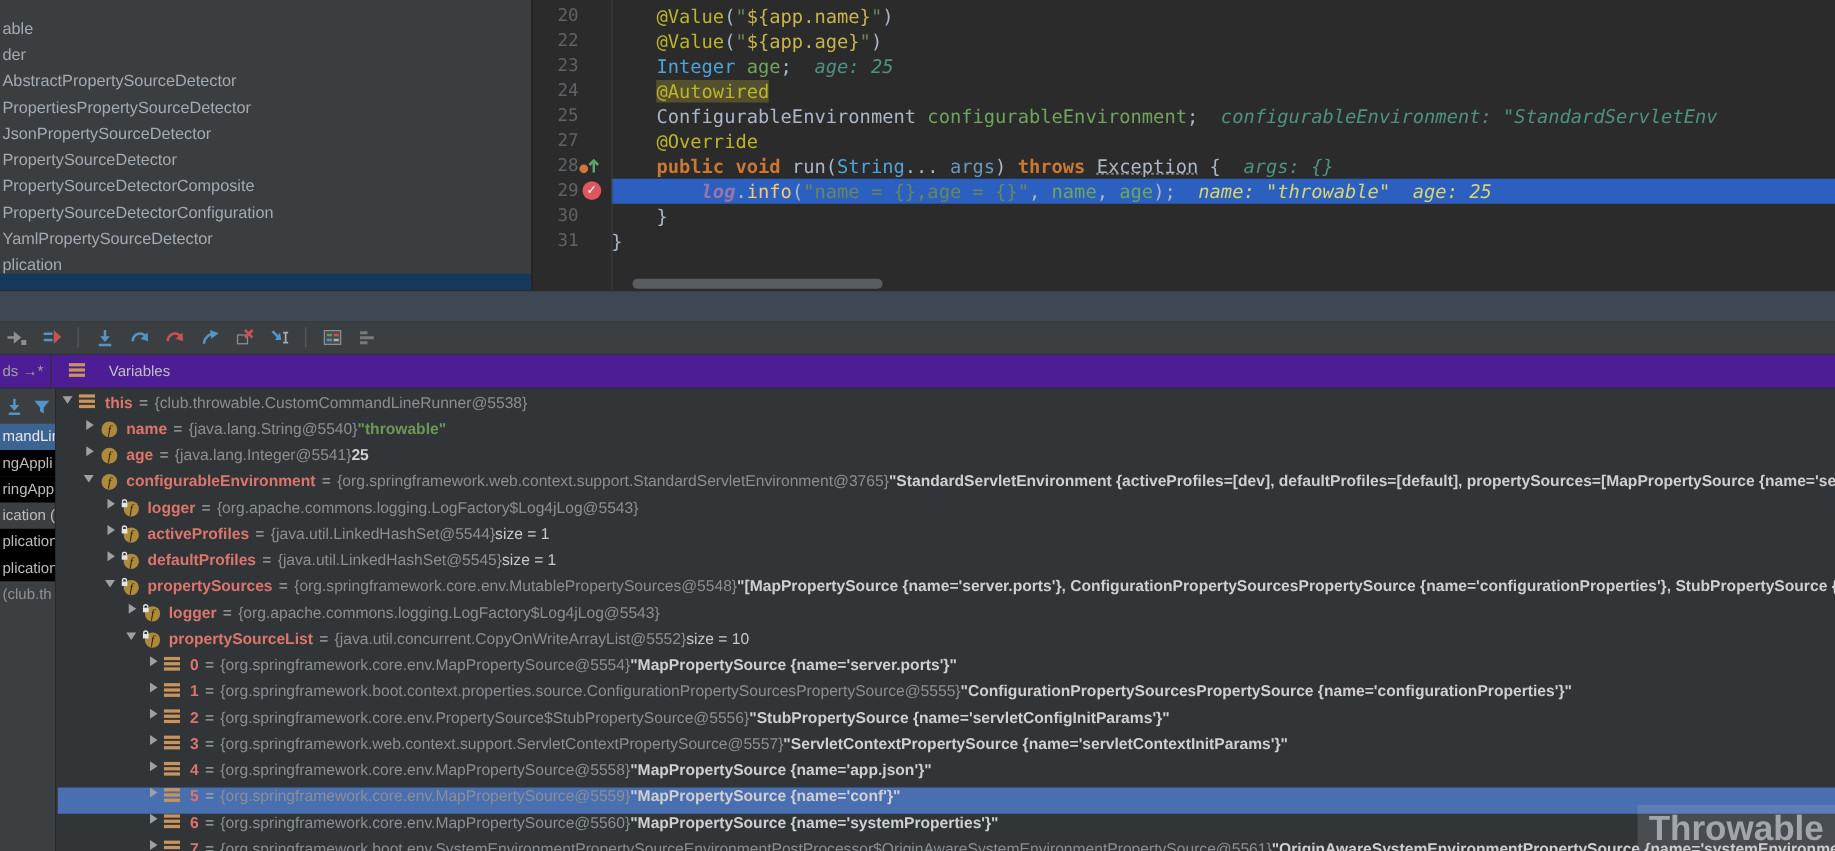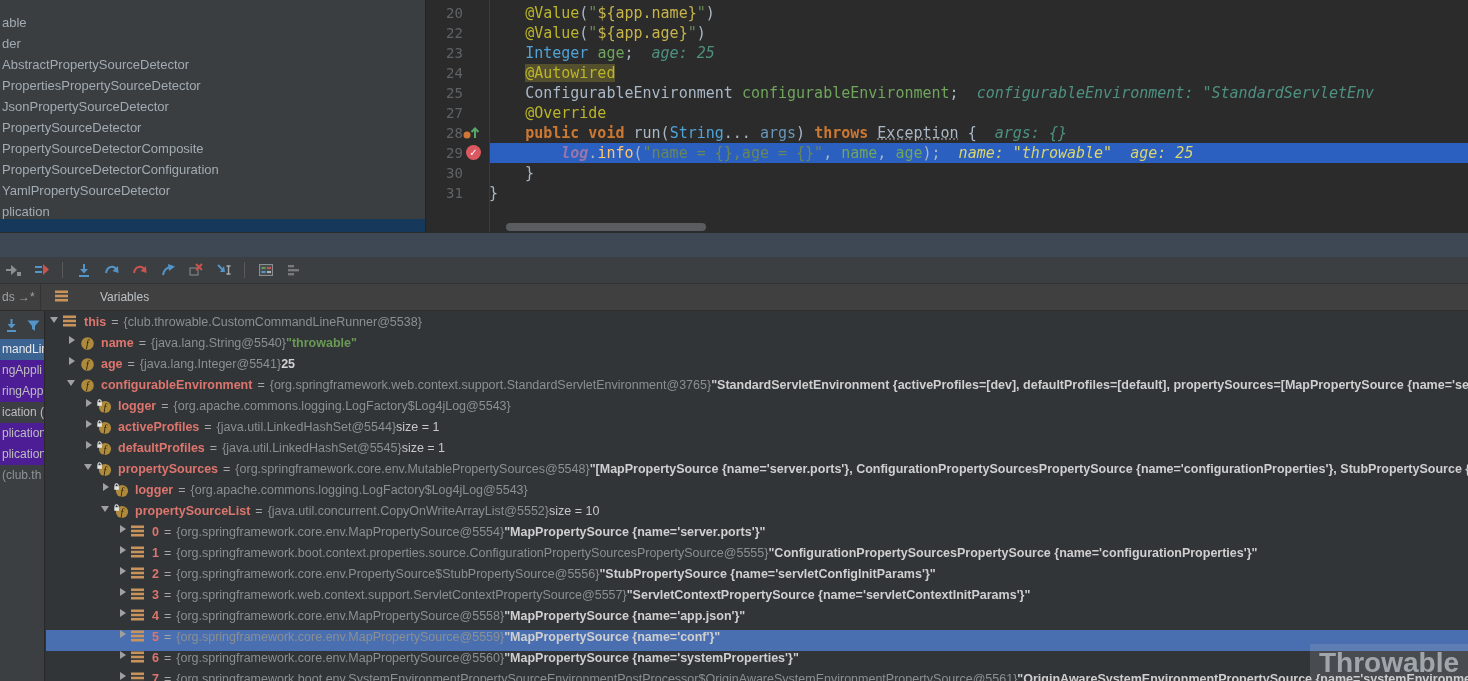--- a/index.html
+++ b/index.html
@@ -28,31 +28,31 @@
   .tk-hint{color:#4E9181;font-style:italic}.tk-hinty{color:#D9D56E;font-style:italic}
   .tk-annhl{color:#BBB529;background:#54502D}
   .hscroll{position:absolute;left:70px;bottom:1px;height:8px;width:640px}
   .hthumb{margin-left:10px;width:200px;height:8px;background:#5A5D5F;border-radius:4px}
   
   .band{position:absolute;left:0;top:232px;width:1468px;height:25px;background:#3D4854;border-top:1px solid #2B2B2B;box-sizing:border-box}
   .dbg-toolbar{position:absolute;left:0;top:257px;width:1468px;height:27px;background:#3C3F41;
     border-bottom:1px solid #323232;display:flex;align-items:center;gap:5px;padding-left:2px;box-sizing:border-box}
   .icon-btn{width:23px;height:23px;display:flex;align-items:center;justify-content:center;border-radius:3px}
   .tsep{width:1px;height:16px;background:#5A5A5A;margin:0 4px}
-  .tab-row{position:absolute;left:0;top:284px;width:1468px;height:27px;background:#404040;
+  .tab-row{position:absolute;left:0;top:284px;width:1468px;height:27px;background:#4c1d95;
     border-bottom:1px solid #2E2E2E;display:flex;align-items:center;box-sizing:border-box}
   .tab-frag{color:#9DA2A6;font-size:12px;width:38px;padding-left:2px;flex:none}
-  .var-tab{display:flex;align-items:center;gap:24px;padding:0 14px;height:100%;color:#BDC1C5;font-size:12px;border-left:1px solid #333}
+  .var-tab{display:flex;align-items:center;gap:11px;padding:0 14px;height:100%;color:#BDC1C5;font-size:12px;border-left:1px solid #333}
   
   .dbg-body{position:absolute;left:0;top:311px;width:1468px;height:370px;background:#323538}
   .frames{position:absolute;left:0;top:0;width:45px;height:370px;background:#3C3F41;border-right:1px solid #292929;box-sizing:border-box;overflow:hidden}
   .frames-icons{display:flex;gap:7px;padding:7px 0 0 4px;height:28px;box-sizing:border-box}
   .frame-row{height:21px;line-height:21px;font-size:12px;color:#BDBDBD;white-space:nowrap;overflow:hidden;padding-left:2px}
   .f-selected{background:#3C6493;color:#E8E8E8}
-  .f-library{background:#4c1d95}
+  .f-library{background:#000000}
   .f-italic{color:#8F9399}
   .vars{position:absolute;left:46px;top:0;right:0;height:370px;overflow:hidden;padding-top:4px;box-sizing:border-box}
   .var-row{height:21px;display:flex;align-items:flex-start;font-size:12.5px;white-space:nowrap;overflow:hidden}
   .v-sel{background:#4A6FB0}
   .twisty{flex:none;width:12px;height:10px;position:relative;margin-right:2px}
   .twisty.col::before{content:"";position:absolute;left:3px;top:0;border-left:6px solid #A0A0A0;border-top:4.5px solid transparent;border-bottom:4.5px solid transparent}
   .twisty.exp::before{content:"";position:absolute;left:1px;top:2px;border-top:6px solid #A0A0A0;border-left:4.5px solid transparent;border-right:4.5px solid transparent}
   .vicon{flex:none;width:17px;height:15px;margin-right:4px;position:relative}
   .vn{color:#DC756D;font-weight:700}
   .v-eq{color:#A5A5A5;margin:0 5px}

